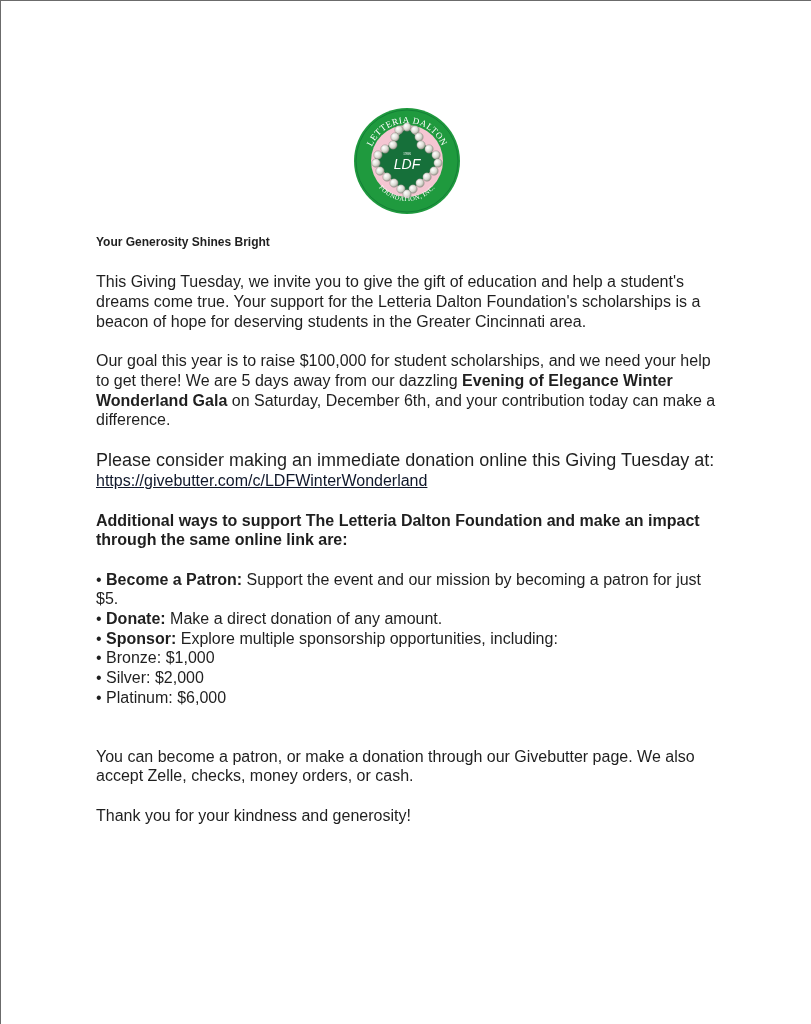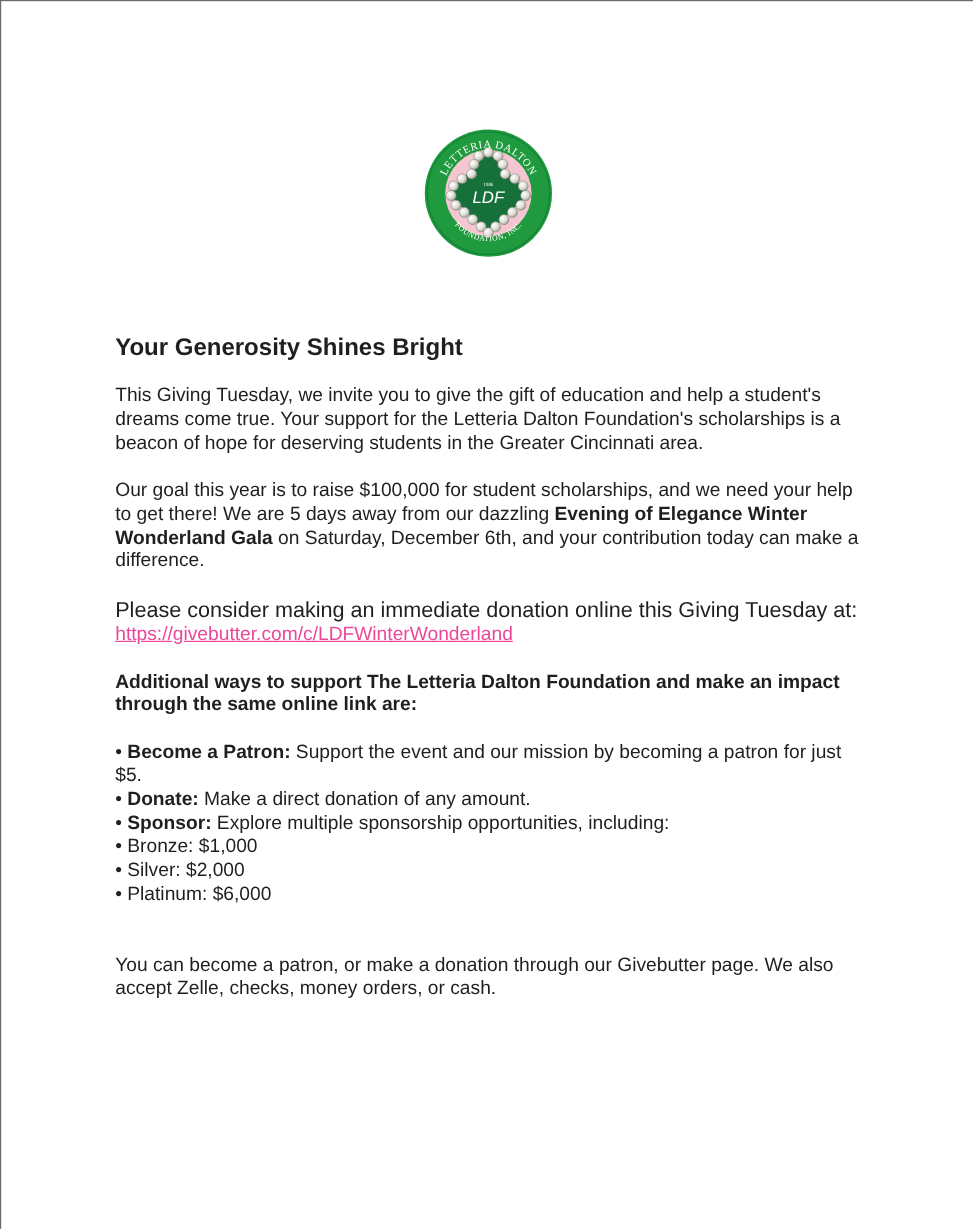--- a/index.html
+++ b/index.html
@@ -29,33 +29,32 @@
       position: absolute;
       left: 95px;
       top: 232px;
       width: 630px;
       font-size: 16px;
       line-height: 19.7px;
     }
     p { margin: 0; }
     .title {
       font-weight: bold;
-      font-size: 20px;
+      font-size: 12px;
       margin-bottom: 19.7px;
-      margin-top: 48px;
     }
     .para { margin-bottom: 19.7px; }
     .cta {
       font-weight: normal;
       font-size: 18px;
       line-height: 21.5px;
       margin-top: 2px;
     }
     .link {
-      color: #ec4899;
+      color: #0f172a;
       text-decoration: underline;
       display: inline-block;
       margin-bottom: 19.7px;
     }
     .bold { font-weight: bold; }
     .list-item { margin: 0; }
     .spacer { height: 19.7px; }
     .spacer-lg { height: 39px; }
   </style>
 </head>
@@ -130,13 +129,14 @@
     <p class="list-item"><span>•</span> <span class="bold">Sponsor:</span><span> Explore multiple sponsorship opportunities, including:</span></p>
     <p class="list-item"><span>•</span> <span>Bronze: $1,000</span></p>
     <p class="list-item"><span>•</span> <span>Silver: $2,000</span></p>
     <p class="list-item"><span>•</span> <span>Platinum: $6,000</span></p>
   </div>
 
   <div class="spacer-lg"></div>
 
   <p class="para">You can become a patron, or make a donation through our Givebutter page. We also accept Zelle, checks, money orders, or cash.</p>
 
+  <p>Thank you for your kindness and generosity!</p>
 </div>
 
 </body></html>

